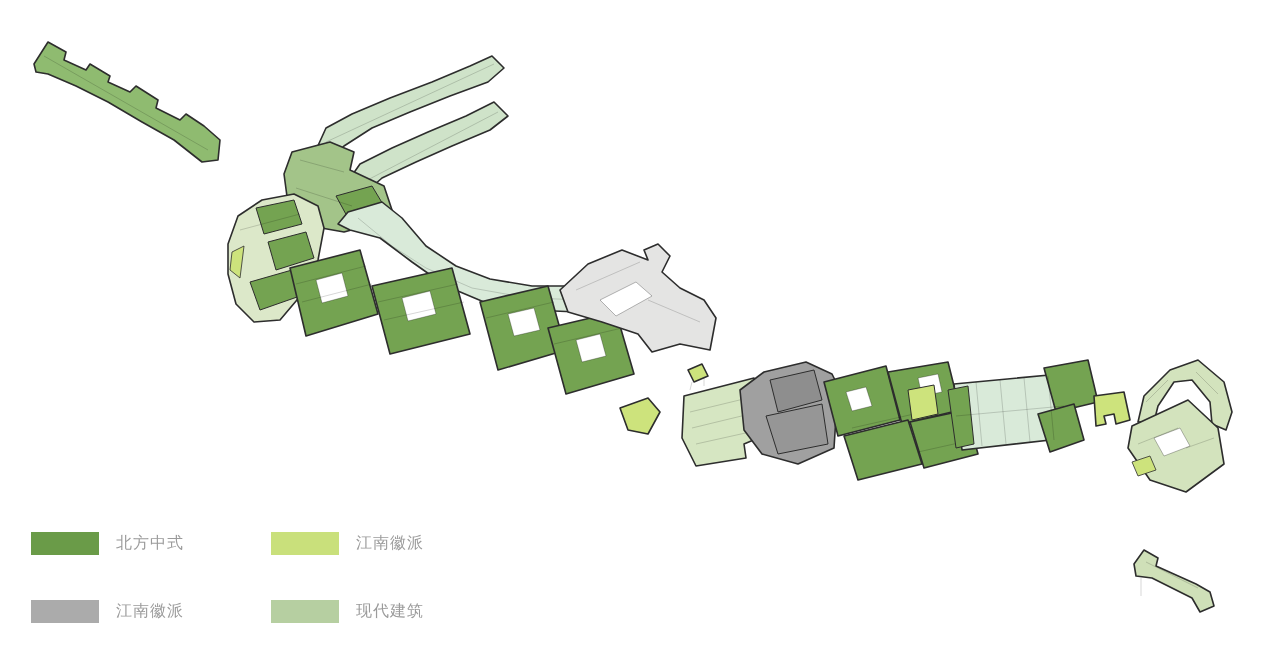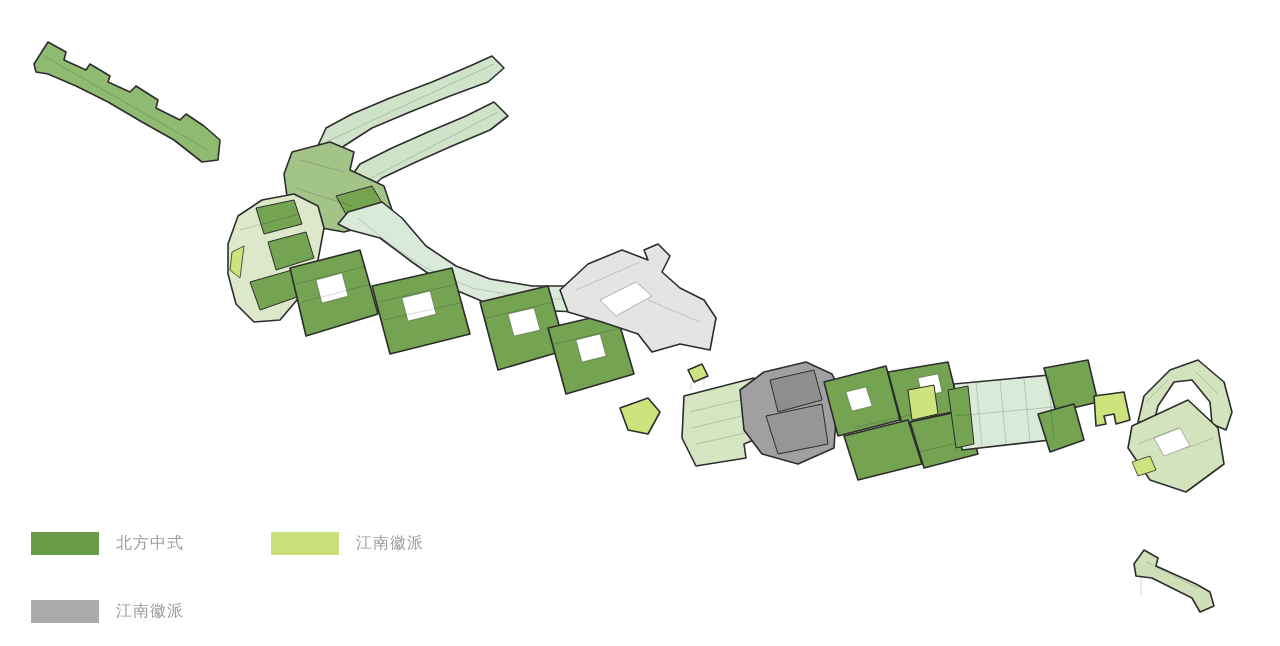--- a/index.html
+++ b/index.html
@@ -149,14 +149,18 @@
       <span class="legend-label">北方中式</span>
     </div>
     <div class="legend-item">
       <span class="legend-swatch" style="background: rgb(171, 171, 171);"></span>
       <span class="legend-label">江南徽派</span>
     </div>
     <div class="legend-item">
       <span class="legend-swatch" style="background: rgb(201, 224, 123);"></span>
       <span class="legend-label">江南徽派</span>
     </div>
+    <div class="legend-item">
+      <span class="legend-swatch" style="background: rgb(182, 207, 161);"></span>
+      <span class="legend-label">现代建筑</span>
+    </div>
   </div>
 </div>
 
 </body></html>

